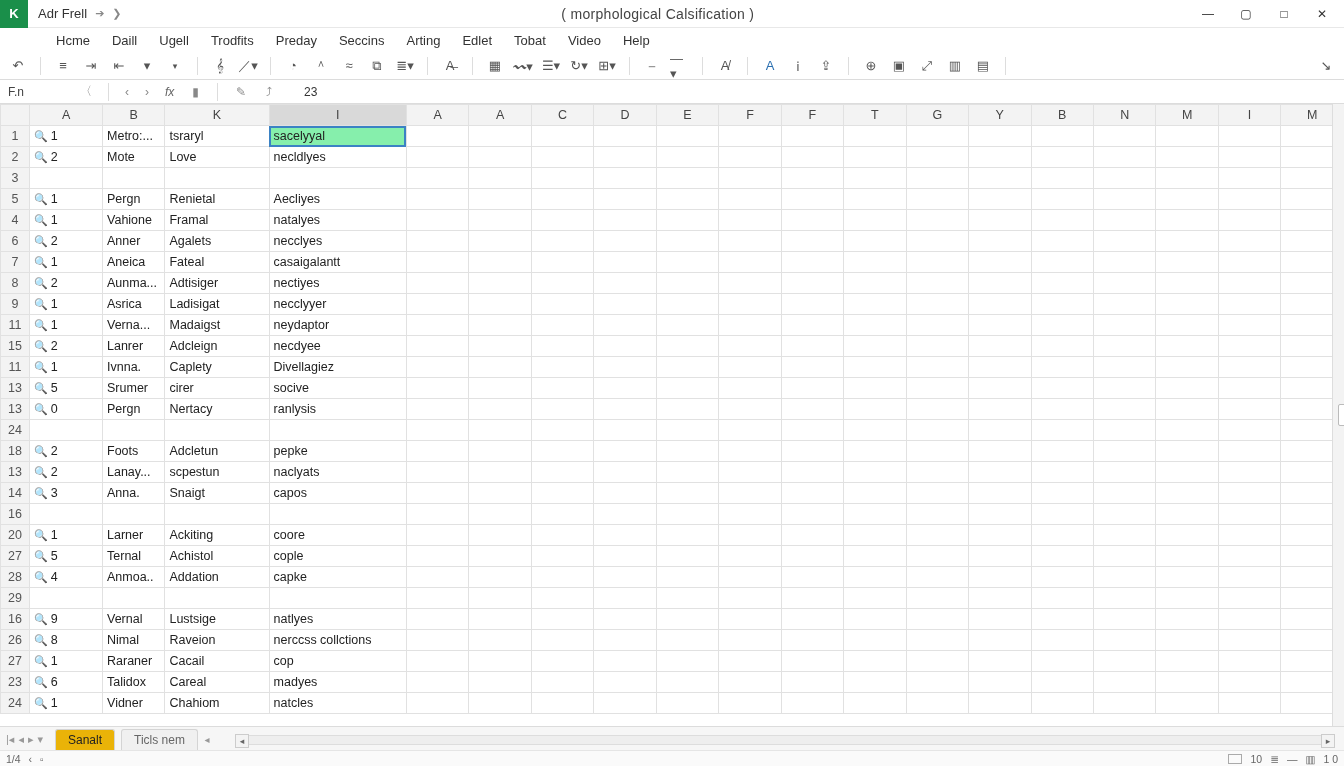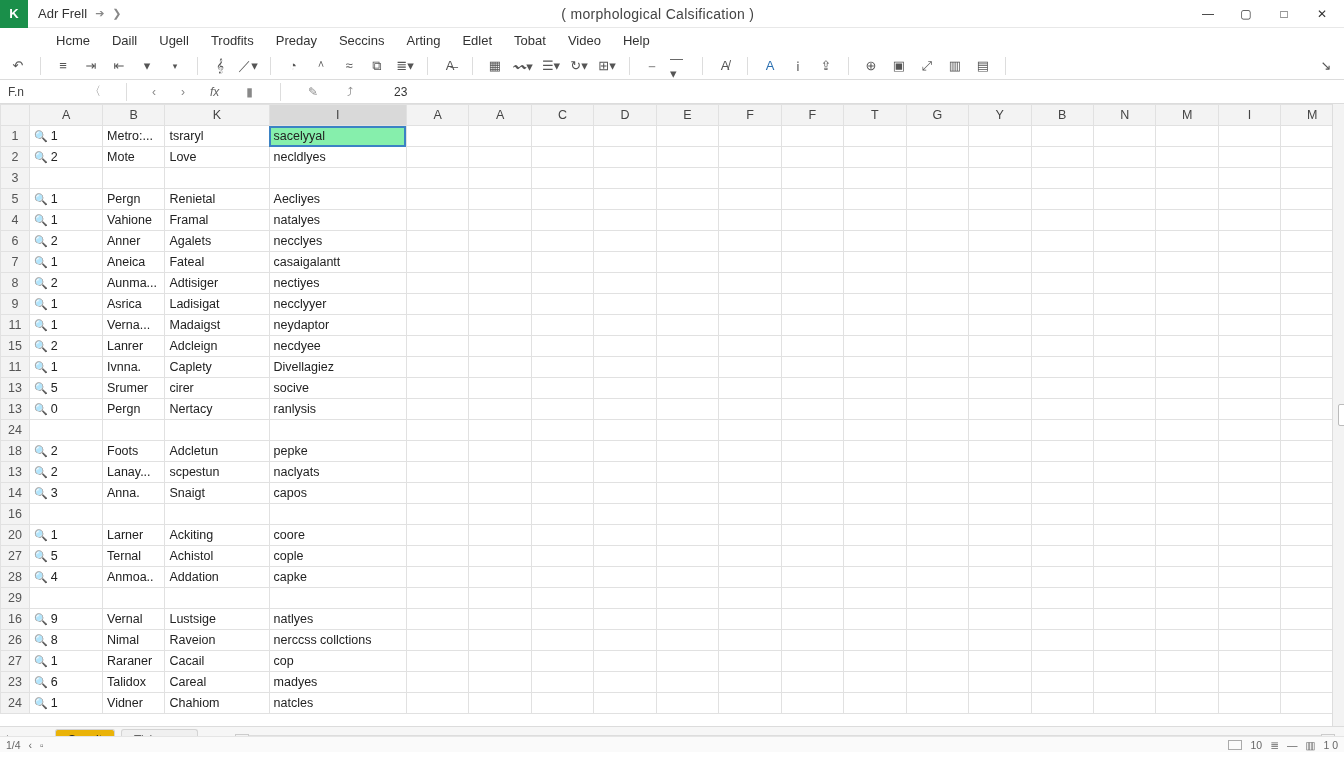--- a/index.html
+++ b/index.html
@@ -18,21 +18,21 @@
 .menubar { height: 24px; display: flex; align-items: center; gap: 2px; padding: 0 10px 0 46px; font-size: 13px; color: #333; }
 .menubar span { padding: 2px 10px; border-radius: 3px; }
 
 
 .toolbar { height: 28px; display: flex; align-items: center; gap: 8px; padding: 0 8px; border-bottom: 1px solid #dcdcdc; }
 .tb-icon { width: 20px; height: 20px; display: flex; align-items: center; justify-content: center; color: #555; font-size: 13px; }
 .tb-sep { width: 1px; height: 18px; background: #ddd; margin: 0 4px; }
 .tb-right { margin-left: auto; }
 
 
-.fbar { height: 24px; display: flex; align-items: center; gap: 17px; padding: 0 8px; border-bottom: 1px solid #dcdcdc; font-size: 12px; }
+.fbar { height: 24px; display: flex; align-items: center; gap: 8px; padding: 0 8px; border-bottom: 1px solid #dcdcdc; font-size: 12px; }
 .namebox { width: 60px; color: #444; }
 .fbar .nav { color: #888; padding: 0 4px; }
 .fbar .fx { font-style: italic; color: #666; padding: 0 4px; }
 .fbar .tools i { color: #888; padding: 0 6px; font-style: normal; }
 .formula-val { padding-left: 18px; color: #333; }
 
 
 .grid-wrap { position: absolute; top: 104px; left: 0; right: 0; bottom: 42px; overflow: hidden; }
 .grid { border-collapse: collapse; table-layout: fixed; width: 100%; }
 .grid th, .grid td { border: 1px solid #e1e1e1; height: 21px; font-size: 12.5px; text-align: left; padding: 0 4px; white-space: nowrap; overflow: hidden; }
@@ -54,21 +54,21 @@
 .hscroll { position: absolute; left: 0; right: 0; bottom: 16px; height: 26px; display: flex; align-items: center; background: #f6f6f6; border-top: 1px solid #dcdcdc; }
 .tabnav { display: flex; align-items: center; gap: 4px; padding: 0 6px; color: #999; font-size: 11px; }
 .sheet-tab { padding: 3px 12px; font-size: 12px; border: 1px solid #d4d4d4; border-bottom: none; background: #eab308; margin-left: 6px; border-radius: 3px 3px 0 0; }
 .sheet-tab.inactive { background: #f0f0f0; color: #666; }
 .htrack { flex: 1; margin: 0 10px 0 20px; height: 10px; background: #eee; border: 1px solid #ddd; border-radius: 3px; position: relative; }
 .htrack .lar, .htrack .rar { position: absolute; top: -2px; width: 14px; height: 14px; background: #f3f3f3; border: 1px solid #ccc; font-size: 9px; display: flex; align-items: center; justify-content: center; color: #666; }
 .htrack .lar { left: -2px; }
 .htrack .rar { right: -2px; }
 
 
-.status { position: absolute; left: 0; right: 0; bottom: 16px; height: 16px; background: #fafafa; border-top: 1px solid #e5e5e5; display: flex; align-items: center; font-size: 10.5px; color: #666; padding: 0 6px; gap: 8px; }
+.status { position: absolute; left: 0; right: 0; bottom: 2px; height: 16px; background: #fafafa; border-top: 1px solid #e5e5e5; display: flex; align-items: center; font-size: 10.5px; color: #666; padding: 0 6px; gap: 8px; }
 .status .sright { margin-left: auto; display: flex; gap: 8px; align-items: center; }
 .view-ico { width: 14px; height: 10px; border: 1px solid #aaa; }
 </style>
 </head>
 <body>
 
 <div class="titlebar">
   <div class="app-badge">K</div>
   <div class="title-left">
     <span>Adr Frell</span>

